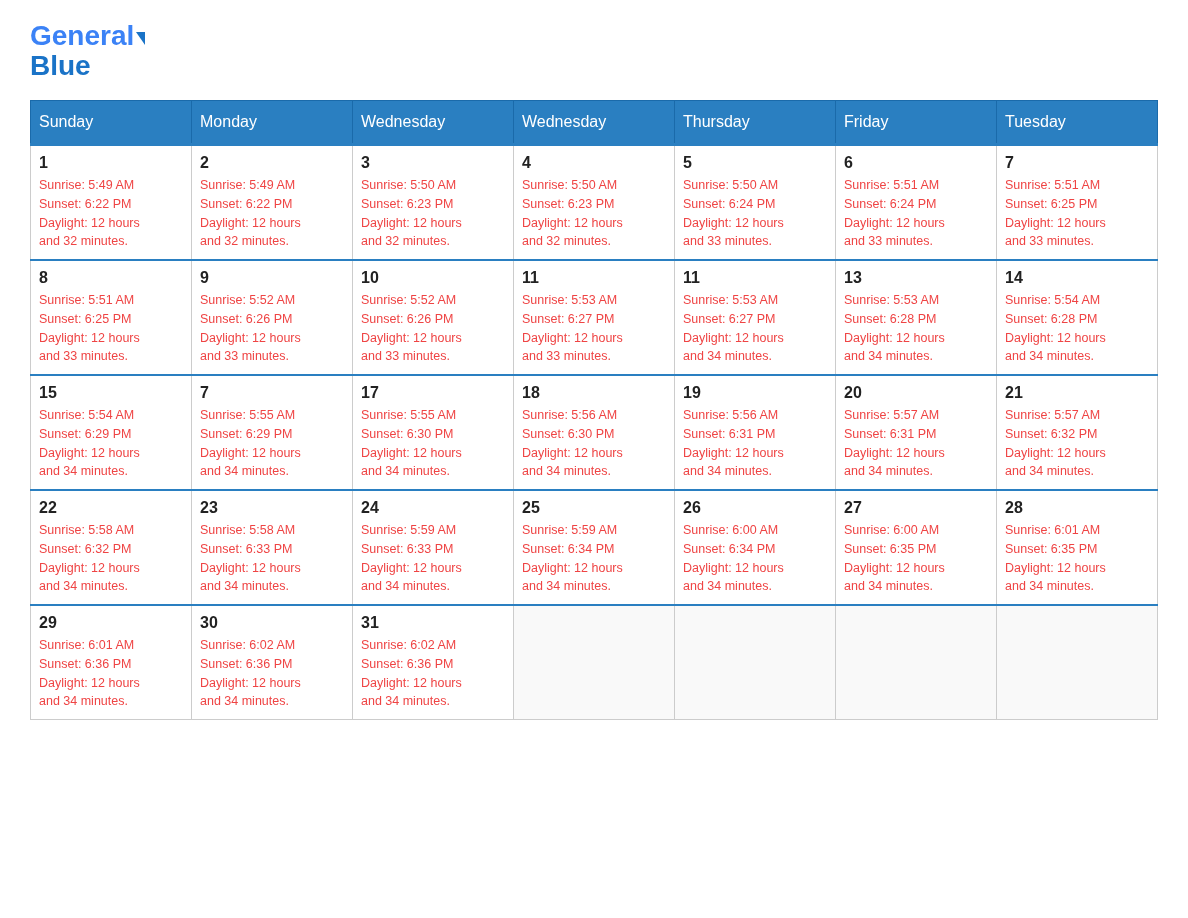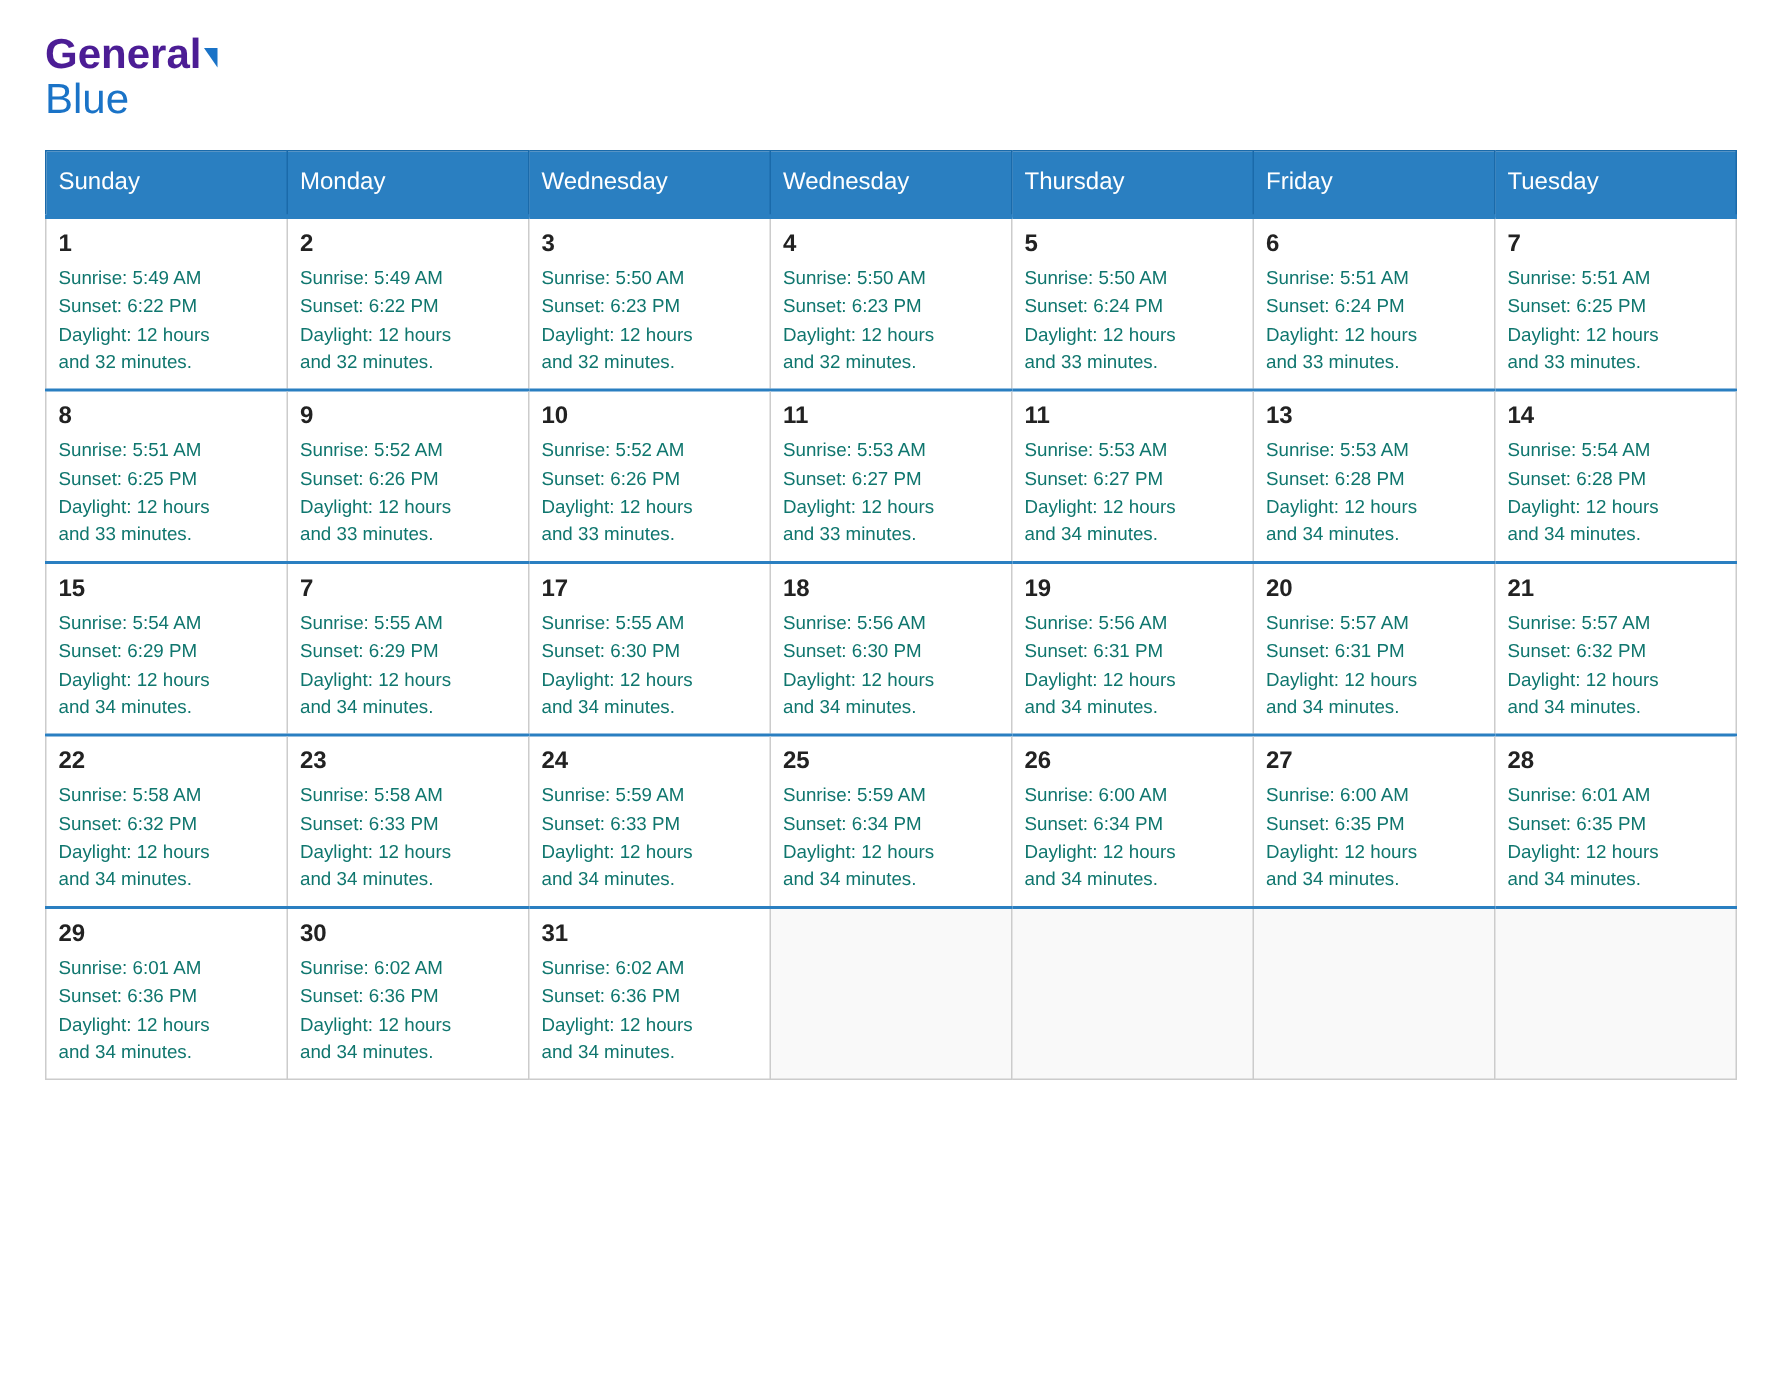--- a/index.html
+++ b/index.html
@@ -65,37 +65,37 @@
     }
     .day-num {
       font-size: 16px;
       font-weight: bold;
       color: #222;
       margin-bottom: 4px;
       display: block;
     }
     .day-info {
       font-size: 12.5px;
-      color: #0f766e;
+      color: #ef4444;
       line-height: 1.5;
     }
     .empty-cell {
       background: #f9f9f9;
     }
   </style>
 </head>
 <body>
 
 <div class="header">
   <div class="logo">
     <div style="display:flex;align-items:center;">
-      <span style="font-size:28px;font-weight:bold;color:#4c1d95;">General</span>
+      <span style="font-size:28px;font-weight:bold;color:#3b82f6;">General</span>
       <span style="display:inline-block;width:0;height:0;border-top:13px solid #1a73c7;border-left:9px solid transparent;margin-left:2px;margin-bottom:-4px;"></span>
     </div>
-    <span style="font-size:28px;font-weight:normal;color:#1a73c7;line-height:1;">Blue</span>
+    <span style="font-size:28px;font-weight:bold;color:#1a73c7;line-height:1;">Blue</span>
   </div>
   <div class="title-section">
     <div class="month-title"></div>
     <div class="location"></div>
   </div>
 </div>
 
 <table>
   <thead>
     <tr>

